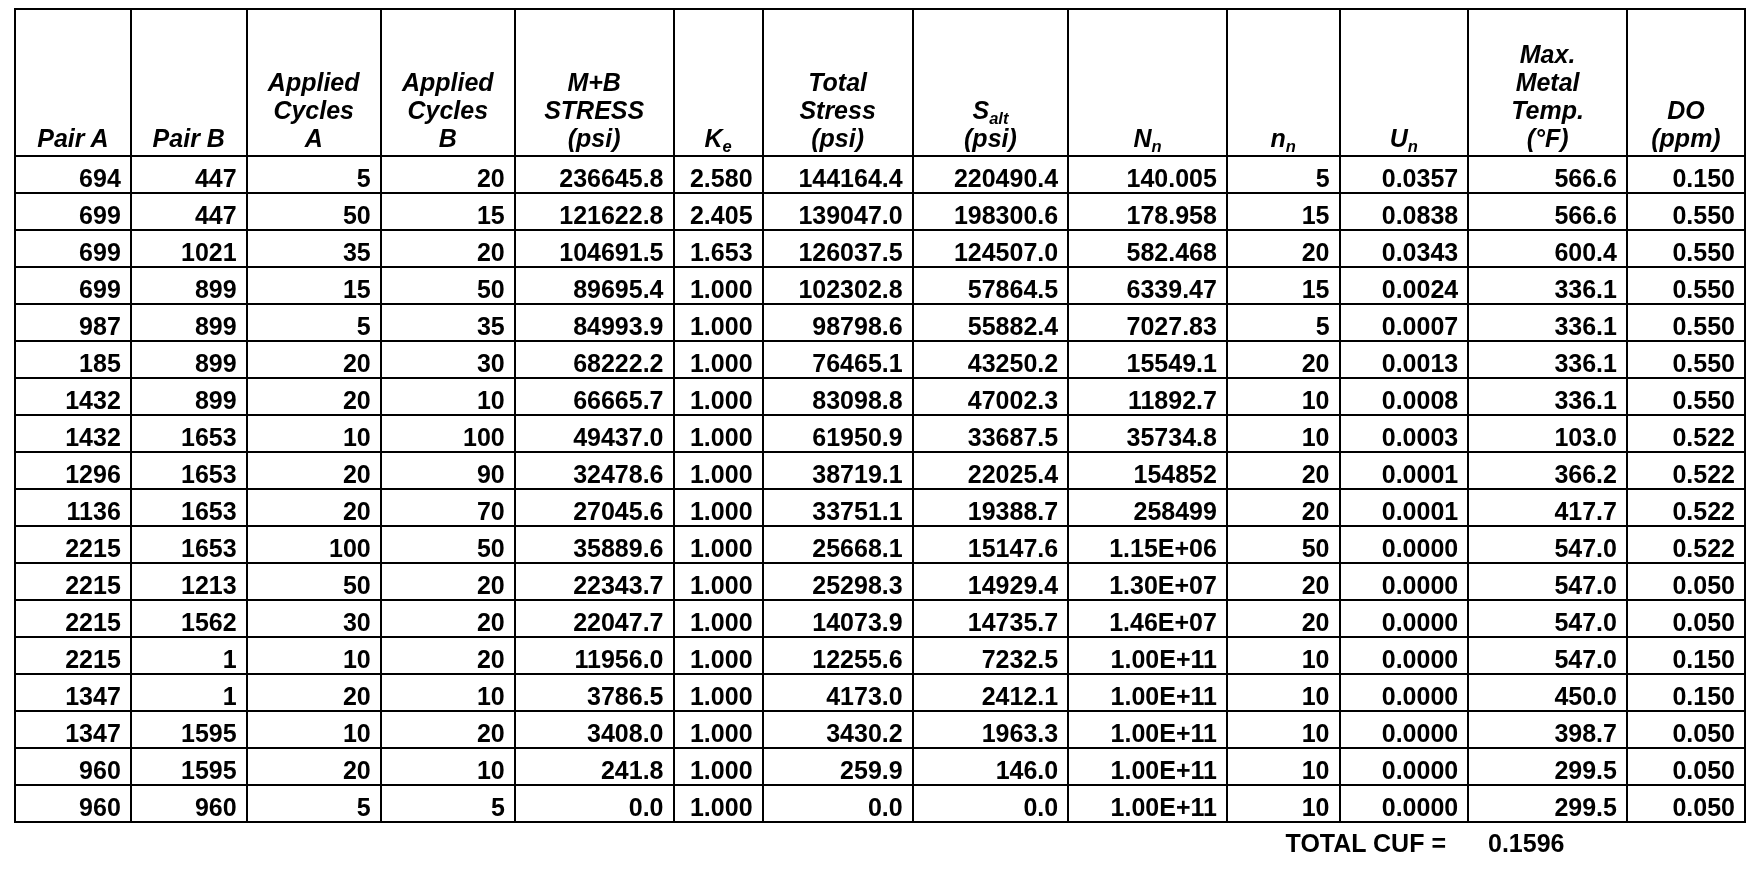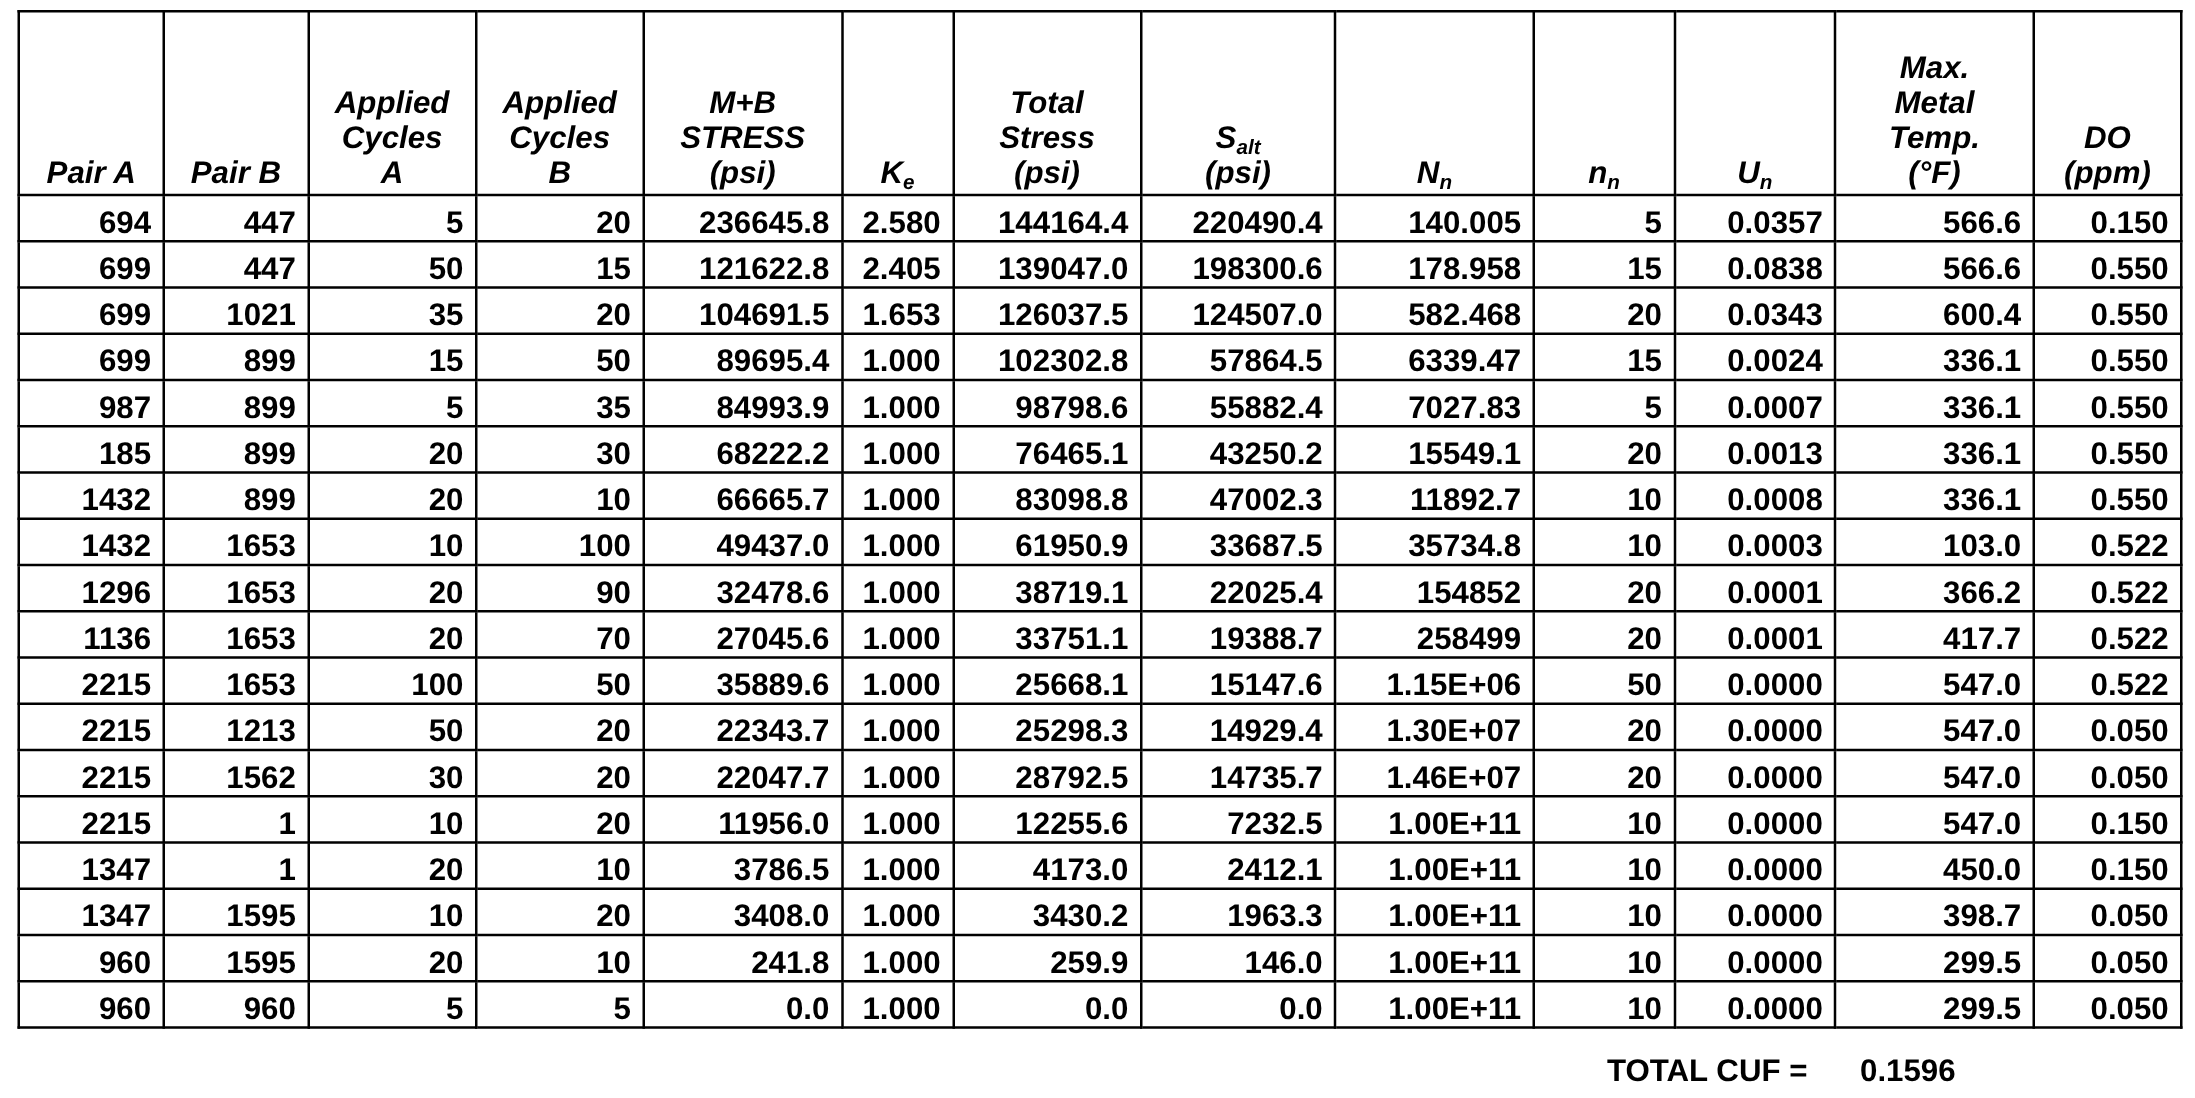--- a/index.html
+++ b/index.html
@@ -67,21 +67,21 @@
   col.c5  { width: 83px; }
   col.c6  { width: 140px; }
   col.c7  { width: 145px; }
   col.c8  { width: 148px; }
   col.c9  { width: 105px; }
   col.c10 { width: 120px; }
   col.c11 { width: 148px; }
   col.c12 { width: 110px; }
 
   .total-row {
-    margin-top: 20px;
+    margin-top: 6px;
     width: 1732px;
     display: flex;
     justify-content: flex-end;
     font-size: 25px;
     font-weight: bold;
   }
   .total-label {
     text-align: right;
     padding-right: 18px;
   }
@@ -349,21 +349,21 @@
           <td>547.0</td>
           <td>0.050</td>
         </tr>
         <tr>
           <td>2215</td>
           <td>1562</td>
           <td>30</td>
           <td>20</td>
           <td>22047.7</td>
           <td>1.000</td>
-          <td>28792.5</td>
+          <td>14073.9</td>
           <td>14735.7</td>
           <td>1.46E+07</td>
           <td>20</td>
           <td>0.0000</td>
           <td>547.0</td>
           <td>0.050</td>
         </tr>
         <tr>
           <td>2215</td>
           <td>1</td>

